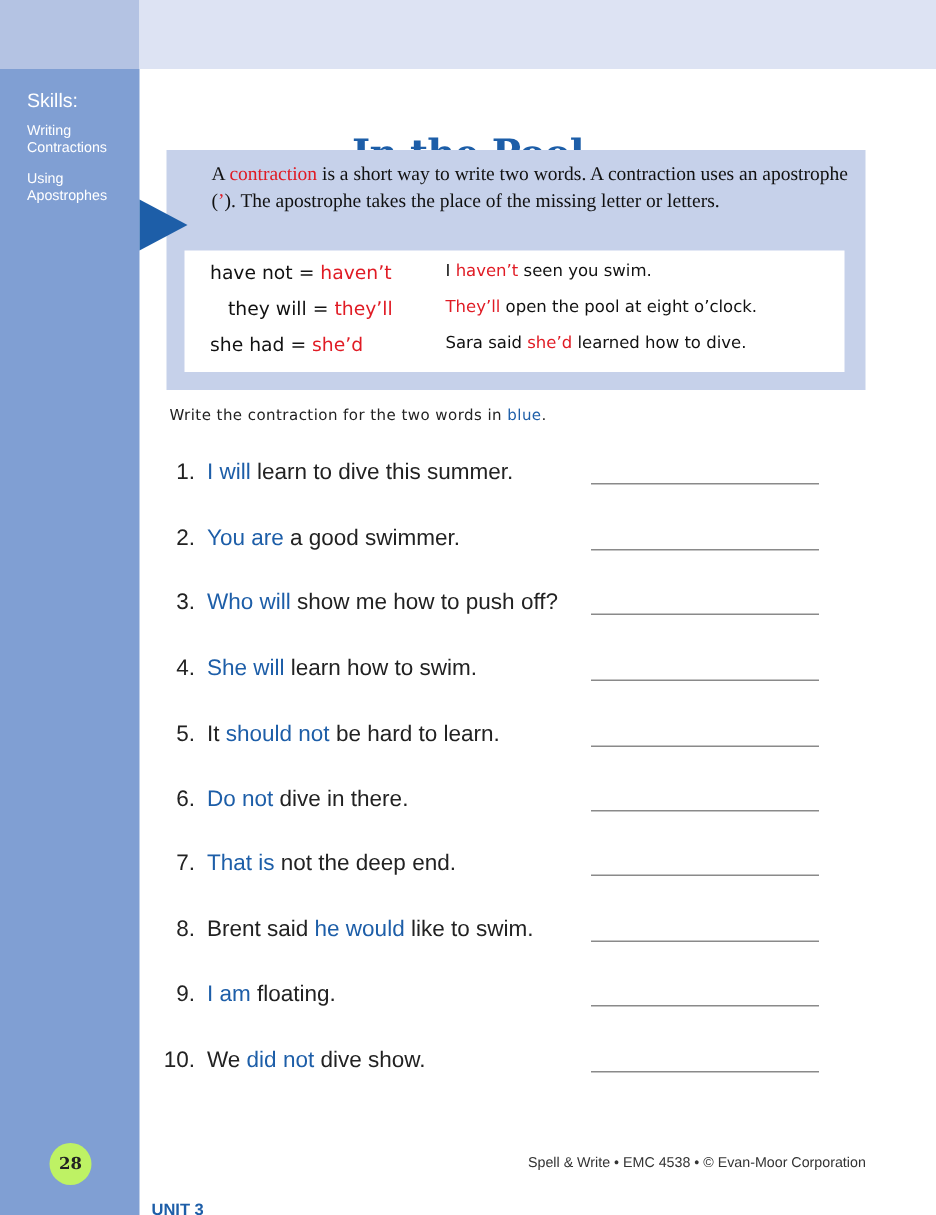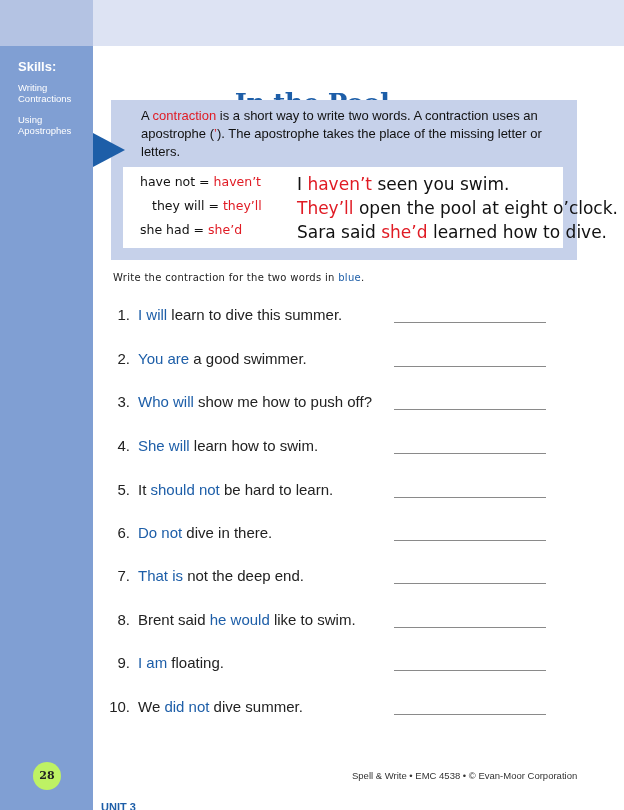--- a/index.html
+++ b/index.html
@@ -1,30 +1,30 @@
 <!DOCTYPE html>
 <html><head>
 <meta charset="utf-8">
 <style>
   html, body { margin:0; padding:0; }
   body { width:624px; height:810px; position:relative; background:#ffffff; overflow:hidden; font-family:"DejaVu Sans", sans-serif; }
   .top-band { position:absolute; left:93px; top:0; width:531px; height:46px; background:#dde3f3; }
   .sidebar-top { position:absolute; left:0; top:0; width:93px; height:46px; background:#b4c3e3; }
   .sidebar { position:absolute; left:0; top:46px; width:93px; height:764px; background:#809fd3; }
-  .skills-title { position:absolute; left:18px; top:59px; color:#ffffff; font-family:"Liberation Sans", sans-serif; font-weight:bold; font-size:13px; }
+  .skills-title { position:absolute; left:18px; top:59px; color:#ffffff; font-family:"Liberation Sans", sans-serif; font-weight:normal; font-size:13px; }
   .skill-item { position:absolute; left:18px; color:#ffffff; font-family:"Liberation Sans", sans-serif; font-size:9.5px; line-height:11px; width:70px; }
   .title { position:absolute; left:93px; width:438px; top:54px; text-align:center; color:#1d5ea8; font-family:"DejaVu Serif", serif; font-weight:bold; font-size:26px; letter-spacing:-0.5px;margin-top:34px; }
   .info-box { position:absolute; left:111px; top:100px; width:466px; height:160px; background:#c6d1ea; }
   .arrow { position:absolute; left:93px; top:133px; width:0; height:0; border-top:17px solid transparent; border-bottom:17px solid transparent; border-left:32px solid #1d5ea8; }
-  .info-text { position:absolute; left:30px; top:7px; width:430px; font-family:Liberation Sans, sans-serif; font-size:13px; line-height:18px; color:#111; }
+  .info-text { position:absolute; left:30px; top:7px; width:430px; font-family:Liberation Serif, serif; font-size:13px; line-height:18px; color:#111; }
   .red { color:#e01b24; }
   .blue { color:#1d5ea8; }
   .example-box { position:absolute; left:12px; top:67px; width:440px; height:81px; background:#ffffff; }
   .ex-row { position:absolute; left:17px; font-size:12.5px; color:#111; white-space:nowrap; }
-  .ex-right { position:absolute; left:174px; font-size:17px; color:#111; white-space:nowrap; }
+  .ex-right { position:absolute; left:174px; font-size:11px; color:#111; white-space:nowrap; }
   .instructions { position:absolute; left:113px; top:272px; font-size:10px; color:#222; letter-spacing:0.3px; }
   .q-row { position:absolute; left:108px; width:440px; height:20px; font-family:"Liberation Sans", sans-serif; font-size:15px; color:#222; }
   .q-num { position:absolute; right:418px; top:0; text-align:right; }
   .q-text { position:absolute; left:30px; top:0; white-space:nowrap; }
   .answer-line { position:absolute; left:286px; top:16px; width:152px; height:0; border-bottom:1px solid #8a8a8a; }
   .page-badge { position:absolute; left:33px; top:762px; width:28px; height:28px; border-radius:50%; background:#bef264; text-align:center; line-height:28px; font-family:"DejaVu Serif", serif; font-weight:bold; font-size:11px; color:#222; }
   .unit-label { position:absolute; left:101px; top:769px; font-family:"Liberation Sans", sans-serif; font-weight:bold; font-size:11px; color:#1d5ea8;margin-top:32px; }
   .footer-credit { position:absolute; left:352px; top:770px; font-family:"Liberation Sans", sans-serif; font-size:9.5px; color:#333; }
 </style>
 </head>
@@ -98,19 +98,19 @@
   <span class="q-text"><span>Brent said </span><span class="blue">he would</span><span> like to swim.</span></span>
   <div class="answer-line"></div>
 </div>
 <div class="q-row" style="top:654px;">
   <span class="q-num">9.</span>
   <span class="q-text"><span></span><span class="blue">I am</span><span> floating.</span></span>
   <div class="answer-line"></div>
 </div>
 <div class="q-row" style="top:698px;">
   <span class="q-num">10.</span>
-  <span class="q-text"><span>We </span><span class="blue">did not</span><span> dive summer.</span></span>
+  <span class="q-text"><span>We </span><span class="blue">did not</span><span> dive show.</span></span>
   <div class="answer-line"></div>
 </div>
 
 <div class="page-badge">28</div>
 <div class="unit-label">UNIT 3</div>
 <div class="footer-credit">Spell &amp; Write • EMC 4538 • © Evan-Moor Corporation</div>
 
 </body></html>

